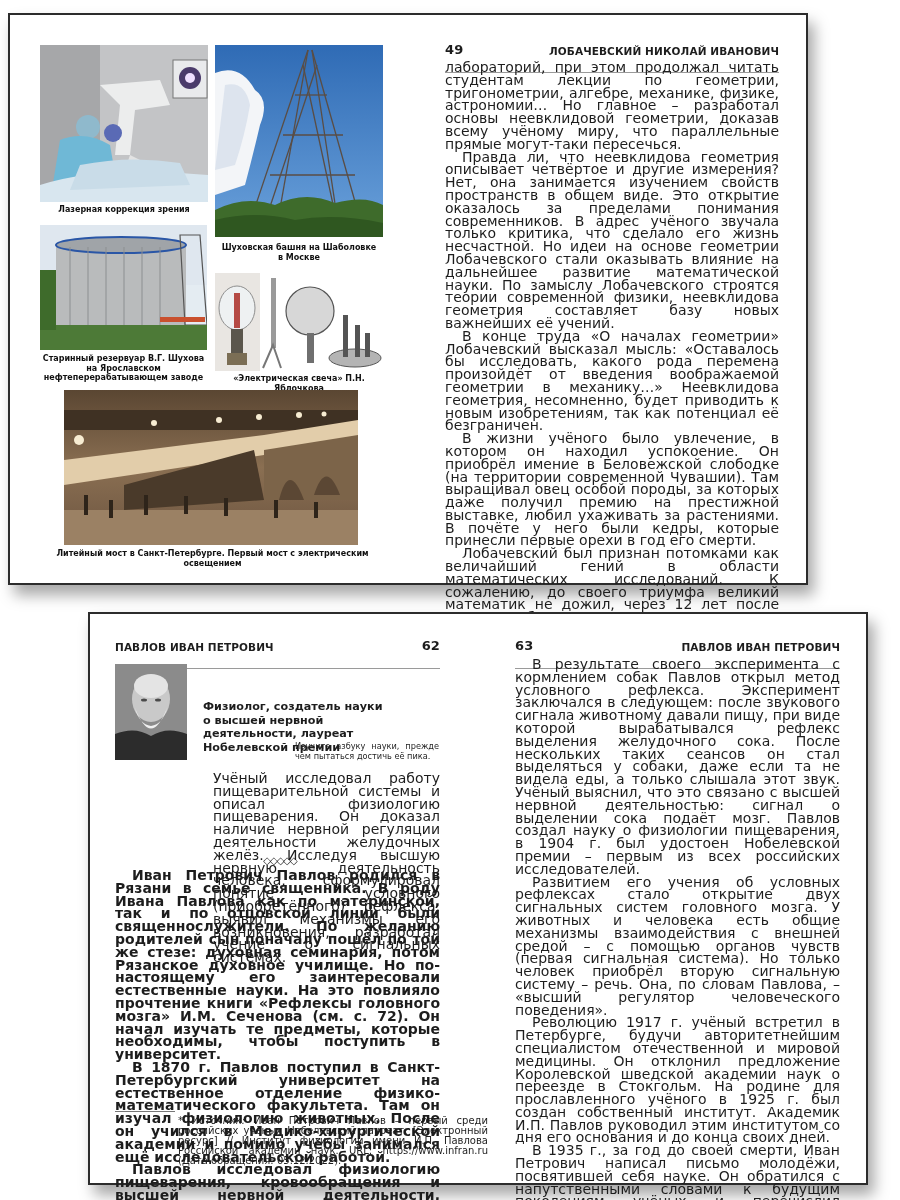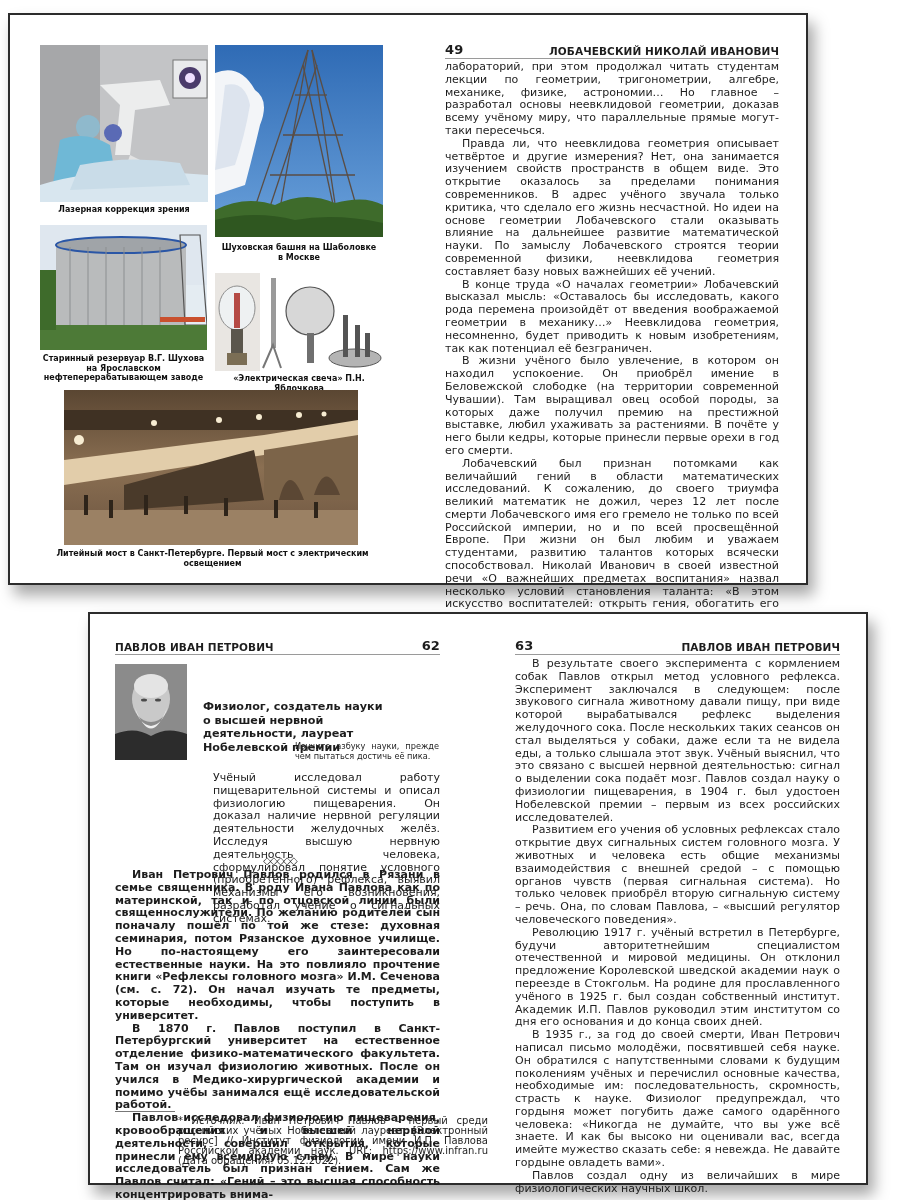--- a/index.html
+++ b/index.html
@@ -14,28 +14,28 @@
     border:2px solid #2c2c2c;
     box-shadow: 6px 10px 14px rgba(0,0,0,0.35);
     box-sizing:border-box;
   }
   #spread-top { left:8px; top:13px; width:800px; height:572px; }
   #spread-bottom { left:88px; top:612px; width:780px; height:573px; }
 
   
   .runhead {
     position:absolute; display:flex; justify-content:space-between; align-items:flex-end;
-    border-bottom:1.5px solid #9a9a9a; padding-bottom:1px;
+    border-bottom:1.5px solid #9a9a9a; padding-bottom:15px;
     font-weight:bold; font-size:10.5px; letter-spacing:0.1px;
   }
   .runhead .pg { font-size:13px; }
 
   
   .col {
-    position:absolute; font-size:11px; line-height:12.8px; text-align:justify;
+    position:absolute; font-size:14px; line-height:12.8px; text-align:justify;
     hyphens:manual;
   }
   .col p { margin:0; text-indent:17px; }
   .col p.noindent { text-indent:0; }
 
   
   .photo { position:absolute; overflow:hidden; }
   .caption {
     position:absolute; font-size:8px; font-weight:bold; text-align:center; line-height:9.6px;
     color:#111;

